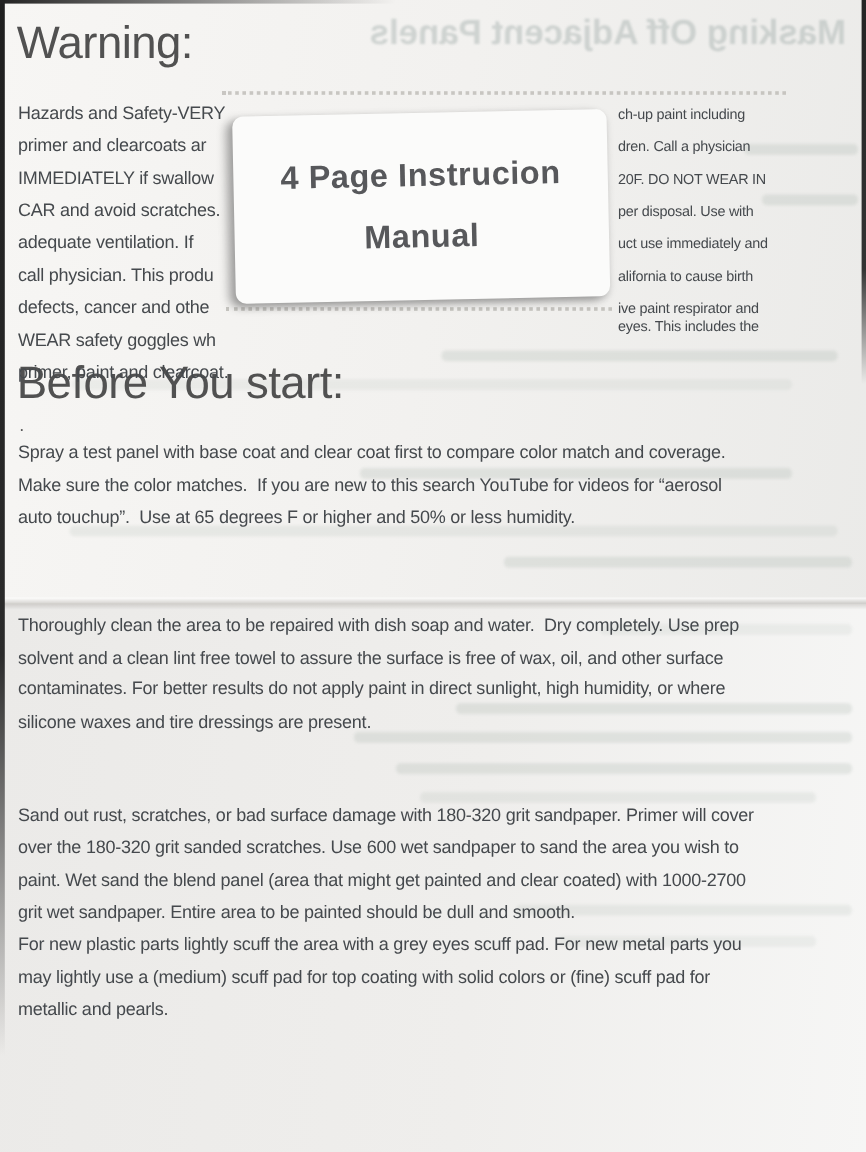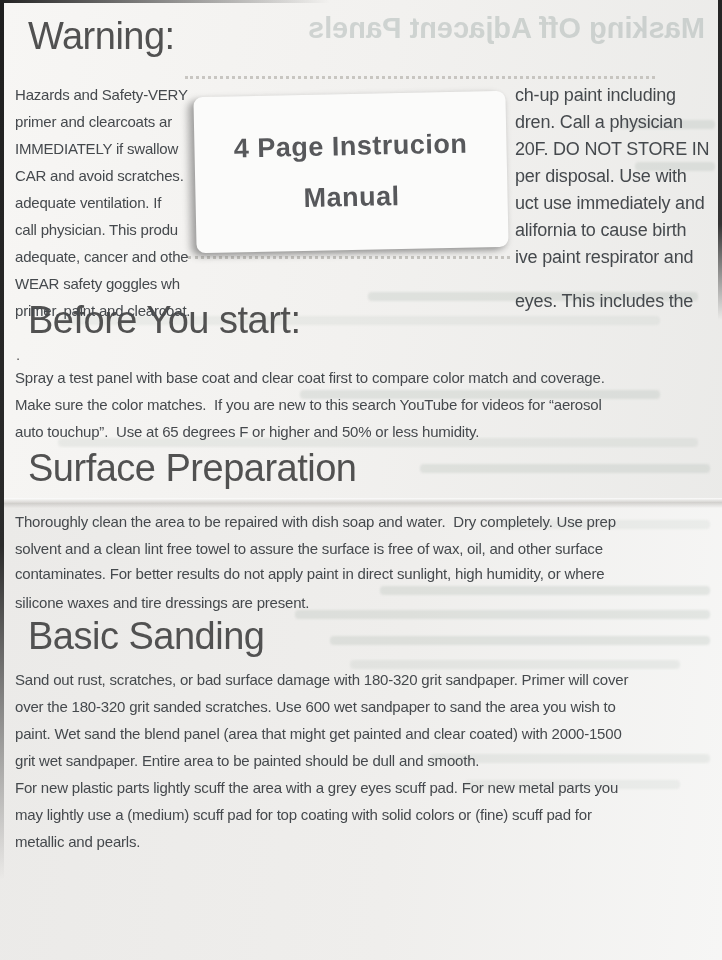--- a/index.html
+++ b/index.html
@@ -24,26 +24,26 @@
   .edge-left{position:absolute;left:0;top:0;width:4px;height:880px;
     background:linear-gradient(to bottom,#1f1f1f 0%,#2b2b2b 62%,rgba(43,43,43,0) 100%);}
   .edge-right{position:absolute;left:718px;top:0;width:4px;height:320px;
     background:linear-gradient(to bottom,#242424 0%,#333 70%,rgba(51,51,51,0) 100%);}
   .edge-top{position:absolute;left:0;top:0;width:330px;height:3px;
     background:linear-gradient(to right,#222 0%,rgba(34,34,34,0) 100%);}
   
   .h1{
     position:absolute;left:14px;
     font-size:38px;line-height:44px;font-weight:400;color:#515151;
-    letter-spacing:-.5px;white-space:pre;margin-left:14px;
+    letter-spacing:-.5px;white-space:pre;
   }
   
   .bl{position:absolute;left:15px;font-size:15px;letter-spacing:-.2px;
       line-height:20px;color:#45494d;white-space:pre;}
-  .br{position:absolute;left:515px;font-size:18px;letter-spacing:-.2px;
+  .br{position:absolute;left:515px;font-size:12px;letter-spacing:-.2px;
       line-height:20px;color:#45494d;white-space:pre;}
   .stray{position:absolute;left:16px;top:346px;font-size:15px;color:#5a5a5a;}
   
   .ghost-h{
     position:absolute;left:325px;top:12px;width:380px;height:34px;
     transform:scaleX(-1);
     font-size:29px;font-weight:600;color:rgba(158,170,166,.42);
     filter:blur(.7px);white-space:pre;text-align:left;
   }
   .gl{position:absolute;height:9px;border-radius:4px;
@@ -92,62 +92,60 @@
   <div class="gl" style="left:465px;top:780px;width:215px;opacity:.6"></div>
 
   <div class="h1" style="top:14px">Warning:</div>
 
   <div>
     <div class="bl" style="top:85px">Hazards and Safety-VERY</div>
     <div class="br" style="top:85px">ch-up paint including</div>
     <div class="bl" style="top:112px">primer and clearcoats ar</div>
     <div class="br" style="top:112px">dren. Call a physician</div>
     <div class="bl" style="top:139px">IMMEDIATELY if swallow</div>
-    <div class="br" style="top:139px">20F. DO NOT STORE IN</div>
+    <div class="br" style="top:139px">20F. DO NOT WEAR IN</div>
     <div class="bl" style="top:166px">CAR and avoid scratches.</div>
     <div class="br" style="top:166px">per disposal. Use with</div>
     <div class="bl" style="top:193px">adequate ventilation. If</div>
     <div class="br" style="top:193px">uct use immediately and</div>
     <div class="bl" style="top:220px">call physician. This produ</div>
     <div class="br" style="top:220px">alifornia to cause birth</div>
-    <div class="bl" style="top:247px">adequate, cancer and othe</div>
+    <div class="bl" style="top:247px">defects, cancer and othe</div>
     <div class="br" style="top:247px">ive paint respirator and</div>
     <div class="bl" style="top:274px">WEAR safety goggles wh</div>
-    <div class="br" style="top:291px">eyes. This includes the</div>
+    <div class="br" style="top:262px">eyes. This includes the</div>
     <div class="bl" style="top:301px;z-index:3">primer, paint and clearcoat.</div>
   </div>
 
   <div class="perf-top"></div>
   <div class="perf-bottom"></div>
   <div class="sticker">
     <div class="sticker-line">4 Page Instrucion</div>
     <div class="sticker-line">Manual</div>
   </div>
 
   <div class="h1" style="top:298px">Before You start:</div>
   <div class="stray">.</div>
   <div>
     <div class="bl" style="top:368px">Spray a test panel with base coat and clear coat first to compare color match and coverage.</div>
     <div class="bl" style="top:395px">Make sure the color matches.  If you are new to this search YouTube for videos for “aerosol</div>
     <div class="bl" style="top:422px">auto touchup”.  Use at 65 degrees F or higher and 50% or less humidity.</div>
   </div>
 
-  <div class="h1" style="top:446px">Surface Preparation</div>
   <div>
     <div class="bl" style="top:512px">Thoroughly clean the area to be repaired with dish soap and water.  Dry completely. Use prep</div>
     <div class="bl" style="top:539px">solvent and a clean lint free towel to assure the surface is free of wax, oil, and other surface</div>
     <div class="bl" style="top:564px">contaminates. For better results do not apply paint in direct sunlight, high humidity, or where</div>
     <div class="bl" style="top:593px">silicone waxes and tire dressings are present.</div>
   </div>
 
-  <div class="h1" style="top:614px">Basic Sanding</div>
   <div>
     <div class="bl" style="top:670px">Sand out rust, scratches, or bad surface damage with 180-320 grit sandpaper. Primer will cover</div>
     <div class="bl" style="top:697px">over the 180-320 grit sanded scratches. Use 600 wet sandpaper to sand the area you wish to</div>
-    <div class="bl" style="top:724px">paint. Wet sand the blend panel (area that might get painted and clear coated) with 2000-1500</div>
+    <div class="bl" style="top:724px">paint. Wet sand the blend panel (area that might get painted and clear coated) with 1000-2700</div>
     <div class="bl" style="top:751px">grit wet sandpaper. Entire area to be painted should be dull and smooth.</div>
   </div>
   <div>
     <div class="bl" style="top:778px">For new plastic parts lightly scuff the area with a grey eyes scuff pad. For new metal parts you</div>
     <div class="bl" style="top:805px">may lightly use a (medium) scuff pad for top coating with solid colors or (fine) scuff pad for</div>
     <div class="bl" style="top:832px">metallic and pearls.</div>
   </div>
 
   <div class="edge-left"></div>
   <div class="edge-right"></div>

